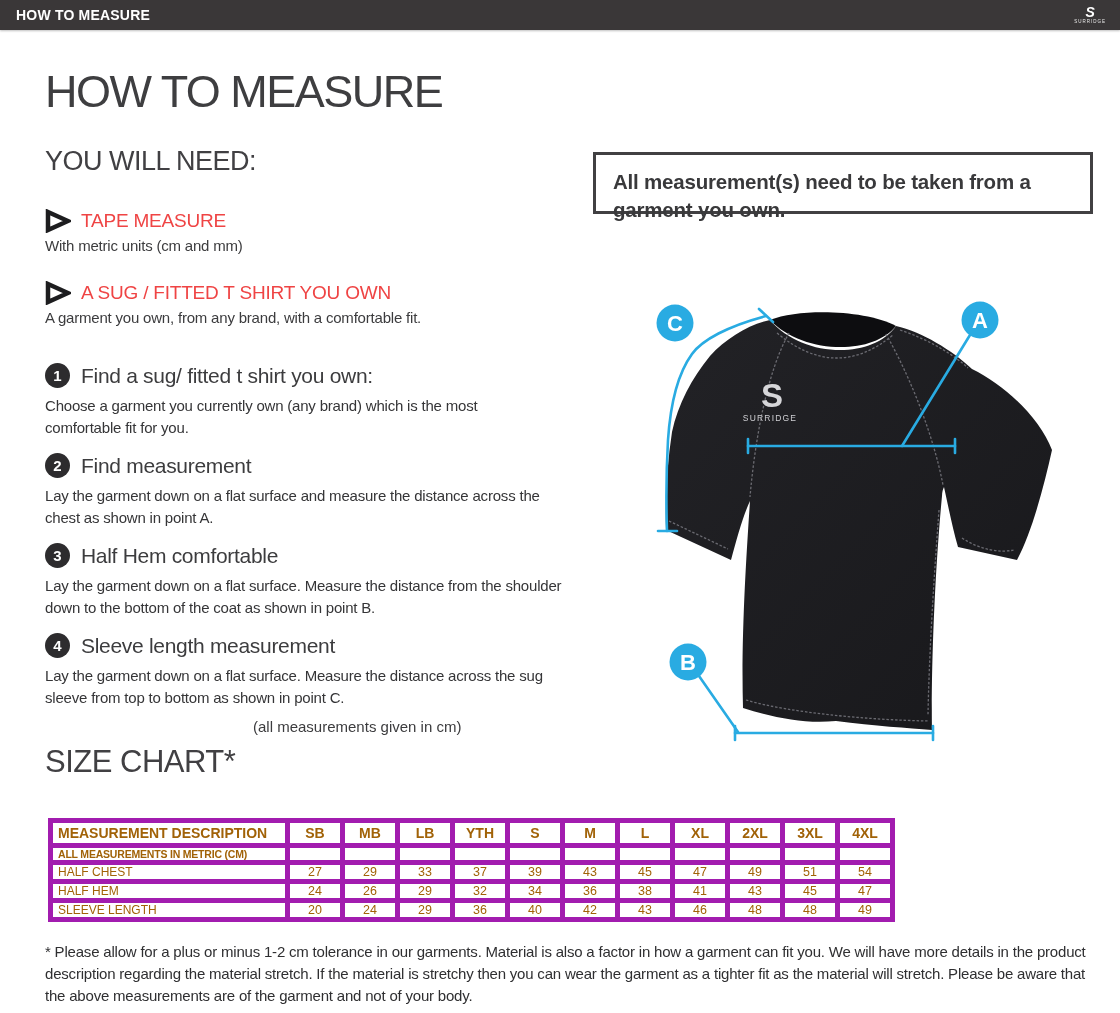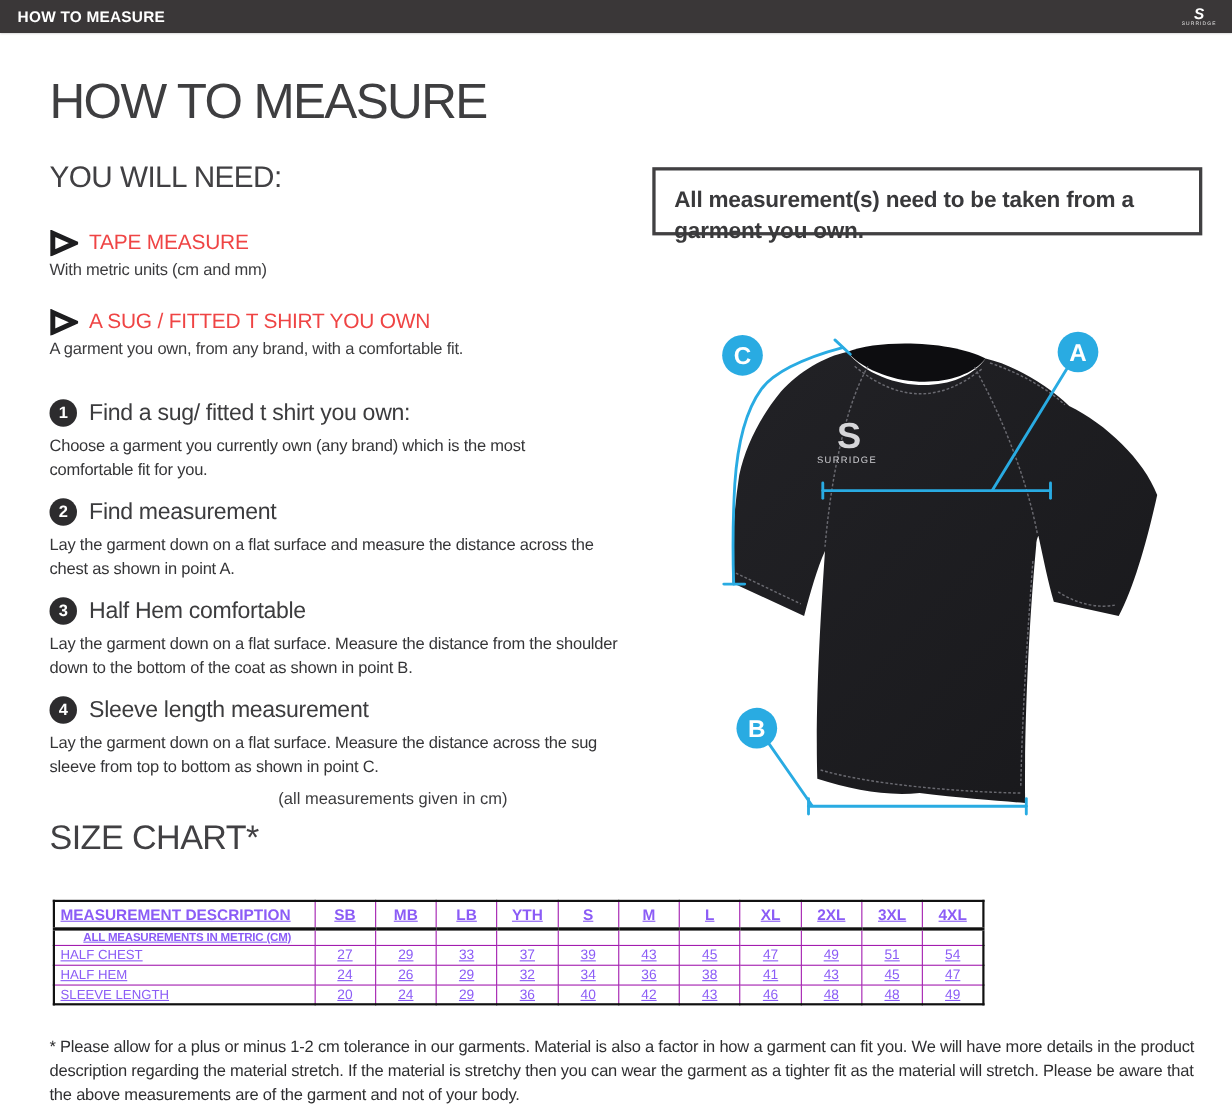--- a/index.html
+++ b/index.html
@@ -39,28 +39,28 @@
             color:#39393b; line-height:1.35; letter-spacing:-.2px; }
 
   .shirt-wrap { position:absolute; left:600px; top:280px; width:520px; height:500px; }
 
   .size-h { position:absolute; left:45px; top:744px; font-size:31px; font-weight:400;
             color:#414043; letter-spacing:-.5px; }
   .size-sub { position:absolute; left:253px; top:718px; font-size:15px; color:#3c3c3e; }
 
   table.size-table { position:absolute; left:48px; top:818px; width:847px;
                      border-collapse:collapse; table-layout:fixed; background:#fff; }
-  .size-table th, .size-table td { border:1px solid #a21caf; color:#8b5cf6;text-decoration:underline; }
+  .size-table th, .size-table td { border:5px solid #a21caf; color:#a16207; }
   .size-table { border:2px solid #111; }
   .size-table th:first-child, .size-table td:first-child { width:237px; text-align:left; padding-left:5px; }
   .size-table th { font-size:14px; font-weight:bold; height:25px; text-align:center;
                    border-bottom:3px solid #111; }
   .size-table td { font-size:12.5px; height:18px; text-align:center; }
   .size-table tr[data-name="metric-note-row"] td { height:15px; }
-  .size-table td.note { font-size:10.5px; font-weight:bold; letter-spacing:-.2px;text-align:center; }
+  .size-table td.note { font-size:10.5px; font-weight:bold; letter-spacing:-.2px; }
   .size-table td.rowlabel { font-size:12px; }
 
   .footnote { position:absolute; left:45px; top:941px; width:1048px; font-size:15px;
               color:#2f2f31; line-height:1.45; letter-spacing:-.2px; }
 </style>
 </head>
 <body>
 
 <div class="canvas" data-name="how-to-measure-page">
 

